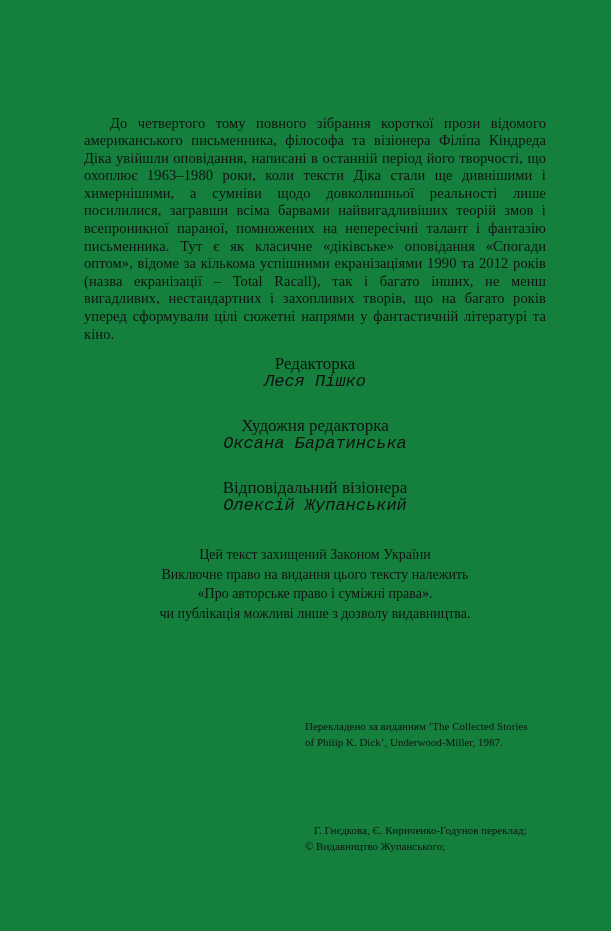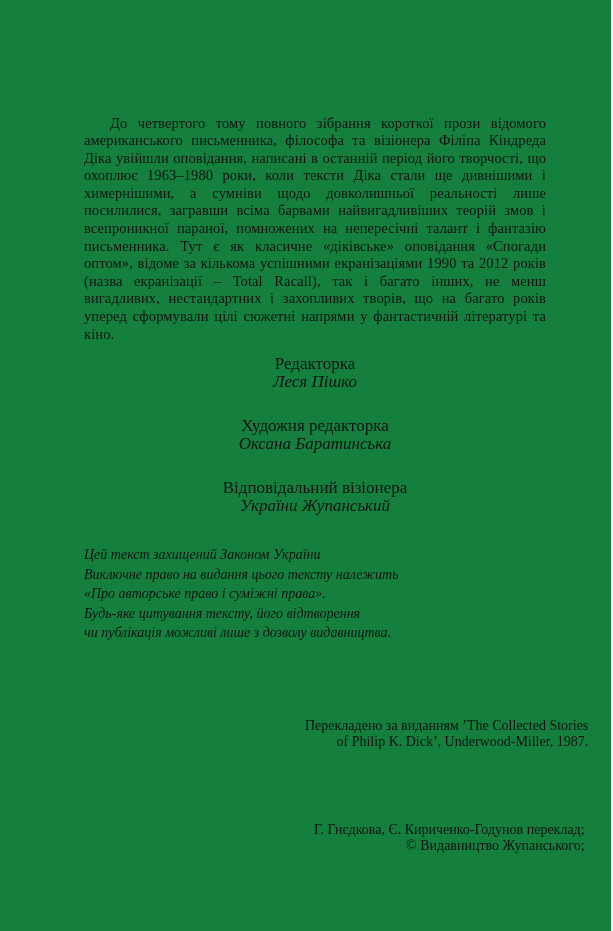--- a/index.html
+++ b/index.html
@@ -38,36 +38,37 @@
   }
   .credit-item {
     margin-bottom: 26px;
   }
   .credit-role {
     display: block;
   }
   .credit-name {
     display: block;
     font-style: italic;
+    font-family: Liberation Mono, monospace;
   }
   .legal-block {
     position: absolute;
     top: 545px;
     left: 84px;
     width: 462px;
+    text-align: center;
     font-size: 14px;
     line-height: 19.5px;
-    font-style: italic;
   }
   .note-block {
     position: absolute;
     left: 305px;
-    font-size: 14px;
+    font-size: 11px;
     line-height: 16px;
-    text-align: right;
+    text-align: left;
   }
   .source-note { top: 718px; }
   .copyright-note { top: 772px; }
   .publisher-note { top: 822px; }
   .note-line { display: block; }
   .note-line.indent { padding-left: 9px; }
 </style>
 </head>
 <body>
 
@@ -79,29 +80,28 @@
     <div class="credit-item">
       <span class="credit-role">Редакторка</span>
       <span class="credit-name">Леся Пішко</span>
     </div>
     <div class="credit-item">
       <span class="credit-role">Художня редакторка</span>
       <span class="credit-name">Оксана Баратинська</span>
     </div>
     <div class="credit-item">
       <span class="credit-role">Відповідальний візіонера</span>
-      <span class="credit-name">України Жупанський</span>
+      <span class="credit-name">Олексій Жупанський</span>
     </div>
   </div>
 
   <div class="legal-block">
     <span class="note-line">Цей текст захищений Законом України</span>
     <span class="note-line">Виключне право на видання цього тексту належить</span>
     <span class="note-line">«Про авторське право і суміжні права».</span>
-    <span class="note-line">Будь-яке цитування тексту, його відтворення</span>
     <span class="note-line">чи публікація можливі лише з дозволу видавництва.</span>
   </div>
 
   <div class="note-block source-note">
     <span class="note-line">Перекладено за виданням ’The Collected Stories</span>
     <span class="note-line">of Philip K. Dick’, Underwood-Miller, 1987.</span>
   </div>
 
 
   <div class="note-block publisher-note">

